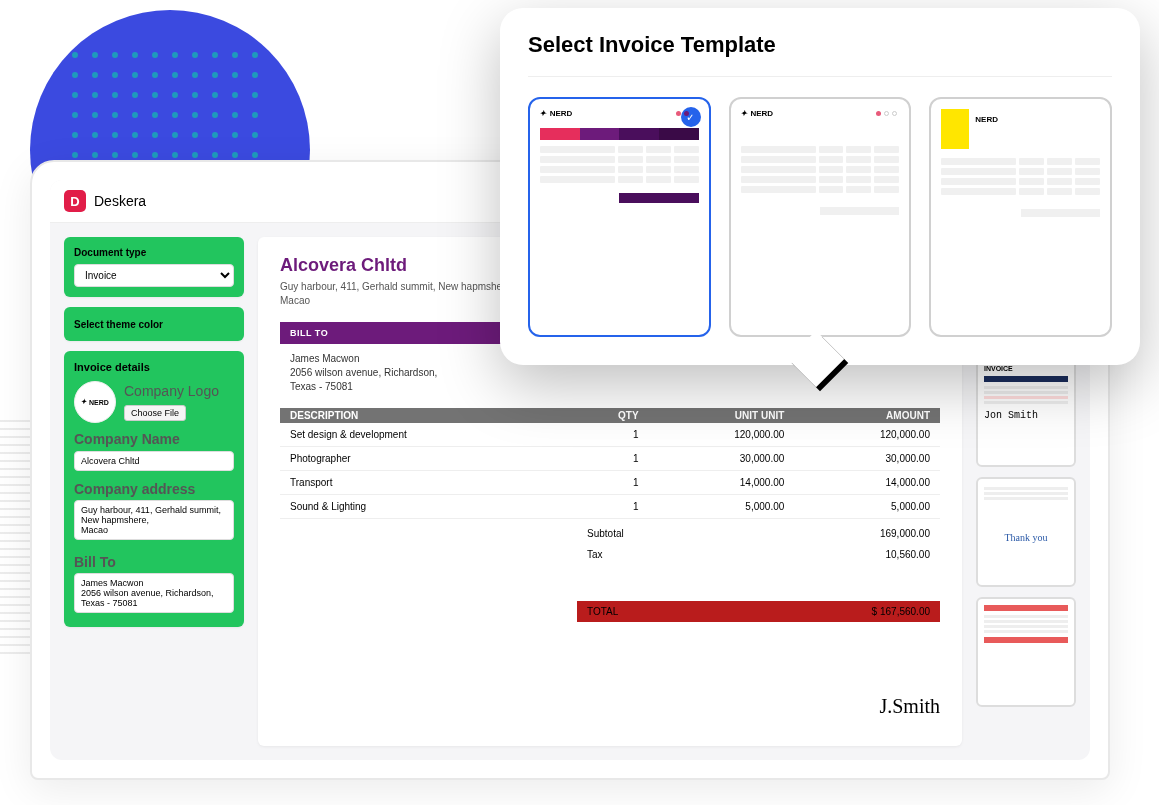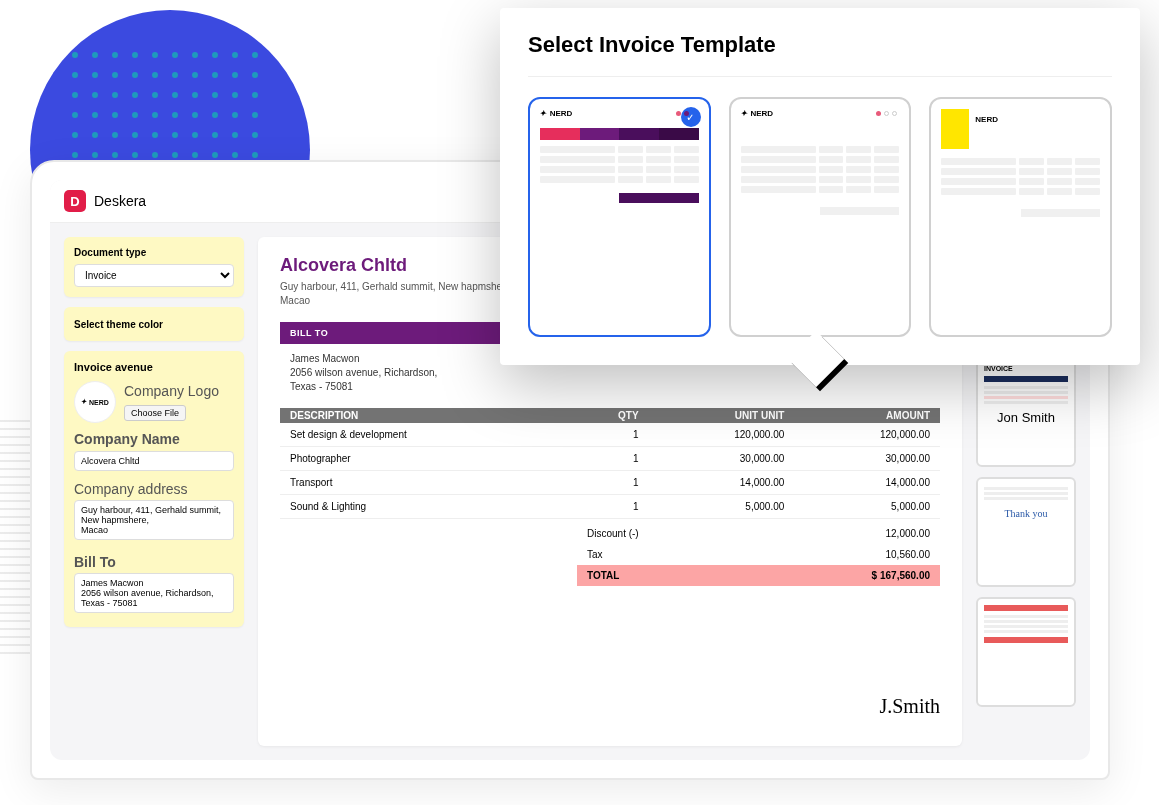--- a/index.html
+++ b/index.html
@@ -11,21 +11,21 @@
 
 .laptop { position: absolute; top: 160px; left: 30px; width: 1080px; height: 620px; background: #fff; border: 2px solid #e8e8e8; border-radius: 24px 24px 8px 8px; box-shadow: 0 10px 40px rgba(0,0,0,0.08); z-index: 2; padding: 18px; }
 
 .app { background: #f5f5f7; border-radius: 12px; height: 100%; display: flex; flex-direction: column; overflow: hidden; }
 .topbar { background: #fff; padding: 10px 14px; display: flex; align-items: center; gap: 8px; border-bottom: 1px solid #eee; }
 .logo-badge { width: 22px; height: 22px; background: #e11d48; color: #fff; border-radius: 5px; display: flex; align-items: center; justify-content: center; font-weight: 700; font-size: 13px; }
 .brand { font-weight: 400; font-size: 14px; }
 
 .workspace { display: flex; flex: 1; gap: 14px; padding: 14px; overflow: hidden; }
 .sidebar { width: 180px; display: flex; flex-direction: column; gap: 10px; }
-.panel { background: #fef9c3; border-radius: 6px; padding: 10px; box-shadow: 0 1px 2px rgba(0,0,0,0.05); }
+.panel { background: #22c55e; border-radius: 6px; padding: 10px; box-shadow: 0 1px 2px rgba(0,0,0,0.05); }
 .panel-label { font-size: 10px; font-weight: 600; margin-bottom: 6px; }
 .select { width: 100%; border: 1px solid #ddd; border-radius: 4px; padding: 4px 6px; font-size: 10px; background: #fff; }
 .theme-row { display: flex; align-items: center; justify-content: space-between; }
 .swatch { width: 26px; height: 14px; border-radius: 2px; }
 .logo-row { display: flex; align-items: center; gap: 8px; }
 .logo-circle { width: 42px; height: 42px; border-radius: 50%; background: #fff; border: 1px solid #eee; display: flex; align-items: center; justify-content: center; font-size: 7px; font-weight: 700; }
 .choose-file { border: 1px solid #ccc; border-radius: 3px; padding: 2px 6px; font-size: 9px; background: #f5f5f5; cursor: pointer; }
 .tiny-label { font-size: 14px; color: #555; margin-bottom: 3px; }
 .text-input { width: 100%; border: 1px solid #ddd; border-radius: 4px; padding: 4px 6px; font-size: 9px; resize: none; font-family: inherit; }
 
@@ -35,32 +35,32 @@
 .company-addr { font-size: 10px; color: #555; line-height: 1.4; white-space: pre-line; margin-bottom: 14px; }
 .section-header { background: #6d1b7b; color: #fff; padding: 6px 10px; font-size: 9px; font-weight: 600; letter-spacing: 0.5px; }
 .billto-body { font-size: 10px; color: #333; padding: 8px 10px 14px; line-height: 1.4; white-space: pre-line; }
 table.items { width: 100%; border-collapse: collapse; font-size: 10px; }
 table.items thead th { background: #737373; color: #fff; padding: 2px 10px; font-weight: 700; text-align: right; }
 table.items thead th:first-child { text-align: left; }
 table.items tbody td { padding: 6px 10px; border-bottom: 1px solid #eee; text-align: right; margin-top: 15px; }
 table.items tbody td:first-child { text-align: left; }
 .totals { margin-left: auto; width: 55%; font-size: 10px; }
 .totals-row { display: flex; justify-content: space-between; padding: 5px 10px; }
-.totals-row.bold { background: #fca5a5; font-weight: 700; }
+.totals-row.bold { background: #b91c1c; font-weight: 400; margin-top: 36px; }
 .comments { margin-top: 8px; }
 .comments-body { font-size: 10px; padding: 8px 10px; color: #444; }
 .signature { margin-top: auto; align-self: flex-end; font-family: cursive; font-size: 20px; padding: 10px 0; }
 
 .thumbs-col { width: 100px; display: flex; flex-direction: column; gap: 10px; }
 .thumb { background: #fff; border: 2px solid #ddd; border-radius: 6px; height: 110px; padding: 6px; font-size: 5px; cursor: pointer; overflow: hidden; }
 .thumb.sel { border-color: #2563eb; }
 .thumb .tbar { height: 6px; width: 100%; margin-bottom: 4px; }
 .thumb .tline { height: 3px; background: #eee; margin: 2px 0; }
 
-.modal { position: absolute; top: 8px; left: 500px; width: 640px; background: #fff; border-radius: 4px; box-shadow: 0 20px 60px rgba(0,0,0,0.25); z-index: 10; padding: 24px 28px 28px; }
+.modal { position: absolute; top: 8px; left: 500px; width: 640px; background: #fff; border-radius: 23px; box-shadow: 0 20px 60px rgba(0,0,0,0.25); z-index: 10; padding: 24px 28px 28px; }
 .modal-title { font-size: 22px; font-weight: 700; margin-bottom: 18px; }
 .modal hr { border: none; border-top: 1px solid #eee; margin-bottom: 20px; }
 .tpl-row { display: flex; gap: 18px; }
 .tpl { flex: 1; border: 2px solid #d0d0d0; border-radius: 12px; height: 240px; padding: 10px; cursor: pointer; position: relative; background: #fff; overflow: hidden; }
 .tpl.selected { border-color: #2563eb; }
 .check-badge { position: absolute; top: 8px; right: 8px; width: 20px; height: 20px; background: #2563eb; border-radius: 50%; display: flex; align-items: center; justify-content: center; color: #fff; font-size: 11px; }
 .tpl-logo { font-size: 8px; font-weight: 700; margin-bottom: 6px; display:flex; align-items:center; gap:3px;}
 .tpl-dots { position:absolute; top:12px; right:12px; display:flex; gap:3px;}
 .tpl-dots span{width:5px;height:5px;border-radius:50%;}
 .tpl-hdr { display: flex; height: 12px; margin: 10px 0 6px; }
@@ -192,31 +192,31 @@
           <div class="panel-label">Document type</div>
           <select class="select">
             <option>Invoice</option>
           </select>
         </div>
         <div class="panel theme-row">
           <div class="panel-label" style="margin:0">Select theme color</div>
           <div class="swatch" style="#6d1b7b"></div>
         </div>
         <div class="panel">
-          <div class="panel-label" style="font-size:11px">Invoice avenue</div>
+          <div class="panel-label" style="font-size:11px">Invoice details</div>
           <div class="logo-row" style="margin:8px 0">
             <div class="logo-circle"><span style="transform:skewX(-10deg)">✦</span>&nbsp;<span>NERD</span></div>
             <div>
               <div class="tiny-label">Company Logo</div>
               <button class="choose-file">Choose File</button>
             </div>
           </div>
           <div class="tiny-label" style="font-weight:600;margin-top:6px">Company Name</div>
           <input class="text-input" value="Alcovera Chltd" style="">
-          <div class="tiny-label" style="font-weight:400;margin-top:10px">Company address</div>
+          <div class="tiny-label" style="font-weight:700;margin-top:10px">Company address</div>
           <textarea class="text-input" rows="3" style="">Guy harbour, 411, Gerhald summit, New hapmshere,
 Macao</textarea>
           <div class="tiny-label" style="font-weight:600;margin-top:10px">Bill To</div>
           <textarea class="text-input" rows="3" style="">James Macwon
 2056 wilson avenue, Richardson,
 Texas - 75081</textarea>
         </div>
       </div>
 
       <div class="doc-area">
@@ -260,22 +260,22 @@
                   <td>Sound &amp; Lighting</td>
                   <td>1</td>
                   <td>5,000.00</td>
                   <td>5,000.00</td>
                 </tr>
               </tbody>
           </table>
           <div style="display:flex;margin-top:4px">
             <div class="totals">
               <div class="totals-row">
-                  <span>Discount (-)</span>
-                  <span>12,000.00</span>
+                  <span>Subtotal</span>
+                  <span>169,000.00</span>
                 </div>
               <div class="totals-row">
                   <span>Tax</span>
                   <span>10,560.00</span>
                 </div>
               <div class="totals-row bold">
                   <span>TOTAL</span>
                   <span>$ 167,560.00</span>
                 </div>
             </div>
@@ -292,27 +292,27 @@
               <div class="tline"></div>
               <div class="tline"></div>
           </div>
           <div class="thumb">
             <div style="font-size:7px;font-weight:700">INVOICE</div>
             <div style="height:6px;background:#1a2d5c;margin:4px 0"></div>
             <div class="tline"></div>
               <div class="tline"></div>
               <div class="tline" style="background:#fdd"></div>
               <div class="tline"></div>
-            <div style="font-family:Liberation Sans, sans-serif;font-size:13px;text-align:center;margin-top:6px">Jon Smith</div>
+            <div style="font-family:Liberation Mono, monospace;font-size:10px;text-align:left;margin-top:6px">Jon Smith</div>
           </div>
           <div class="thumb">
             <div class="tline"></div>
               <div class="tline"></div>
               <div class="tline"></div>
-            <div style="font-family:cursive;font-size:10px;text-align:center;color:#2b5aa8;margin-top:8px">Thank you</div>
+            <div style="font-family:cursive;font-size:10px;text-align:center;color:#2b5aa8;margin-top:32px">Thank you</div>
           </div>
           <div class="thumb">
             <div style="height:6px;background:#e85a5a;margin-bottom:4px"></div>
             <div class="tline"></div>
               <div class="tline"></div>
               <div class="tline"></div>
               <div class="tline"></div>
             <div style="height:6px;background:#e85a5a;margin-top:4px"></div>
           </div>
         </div>

